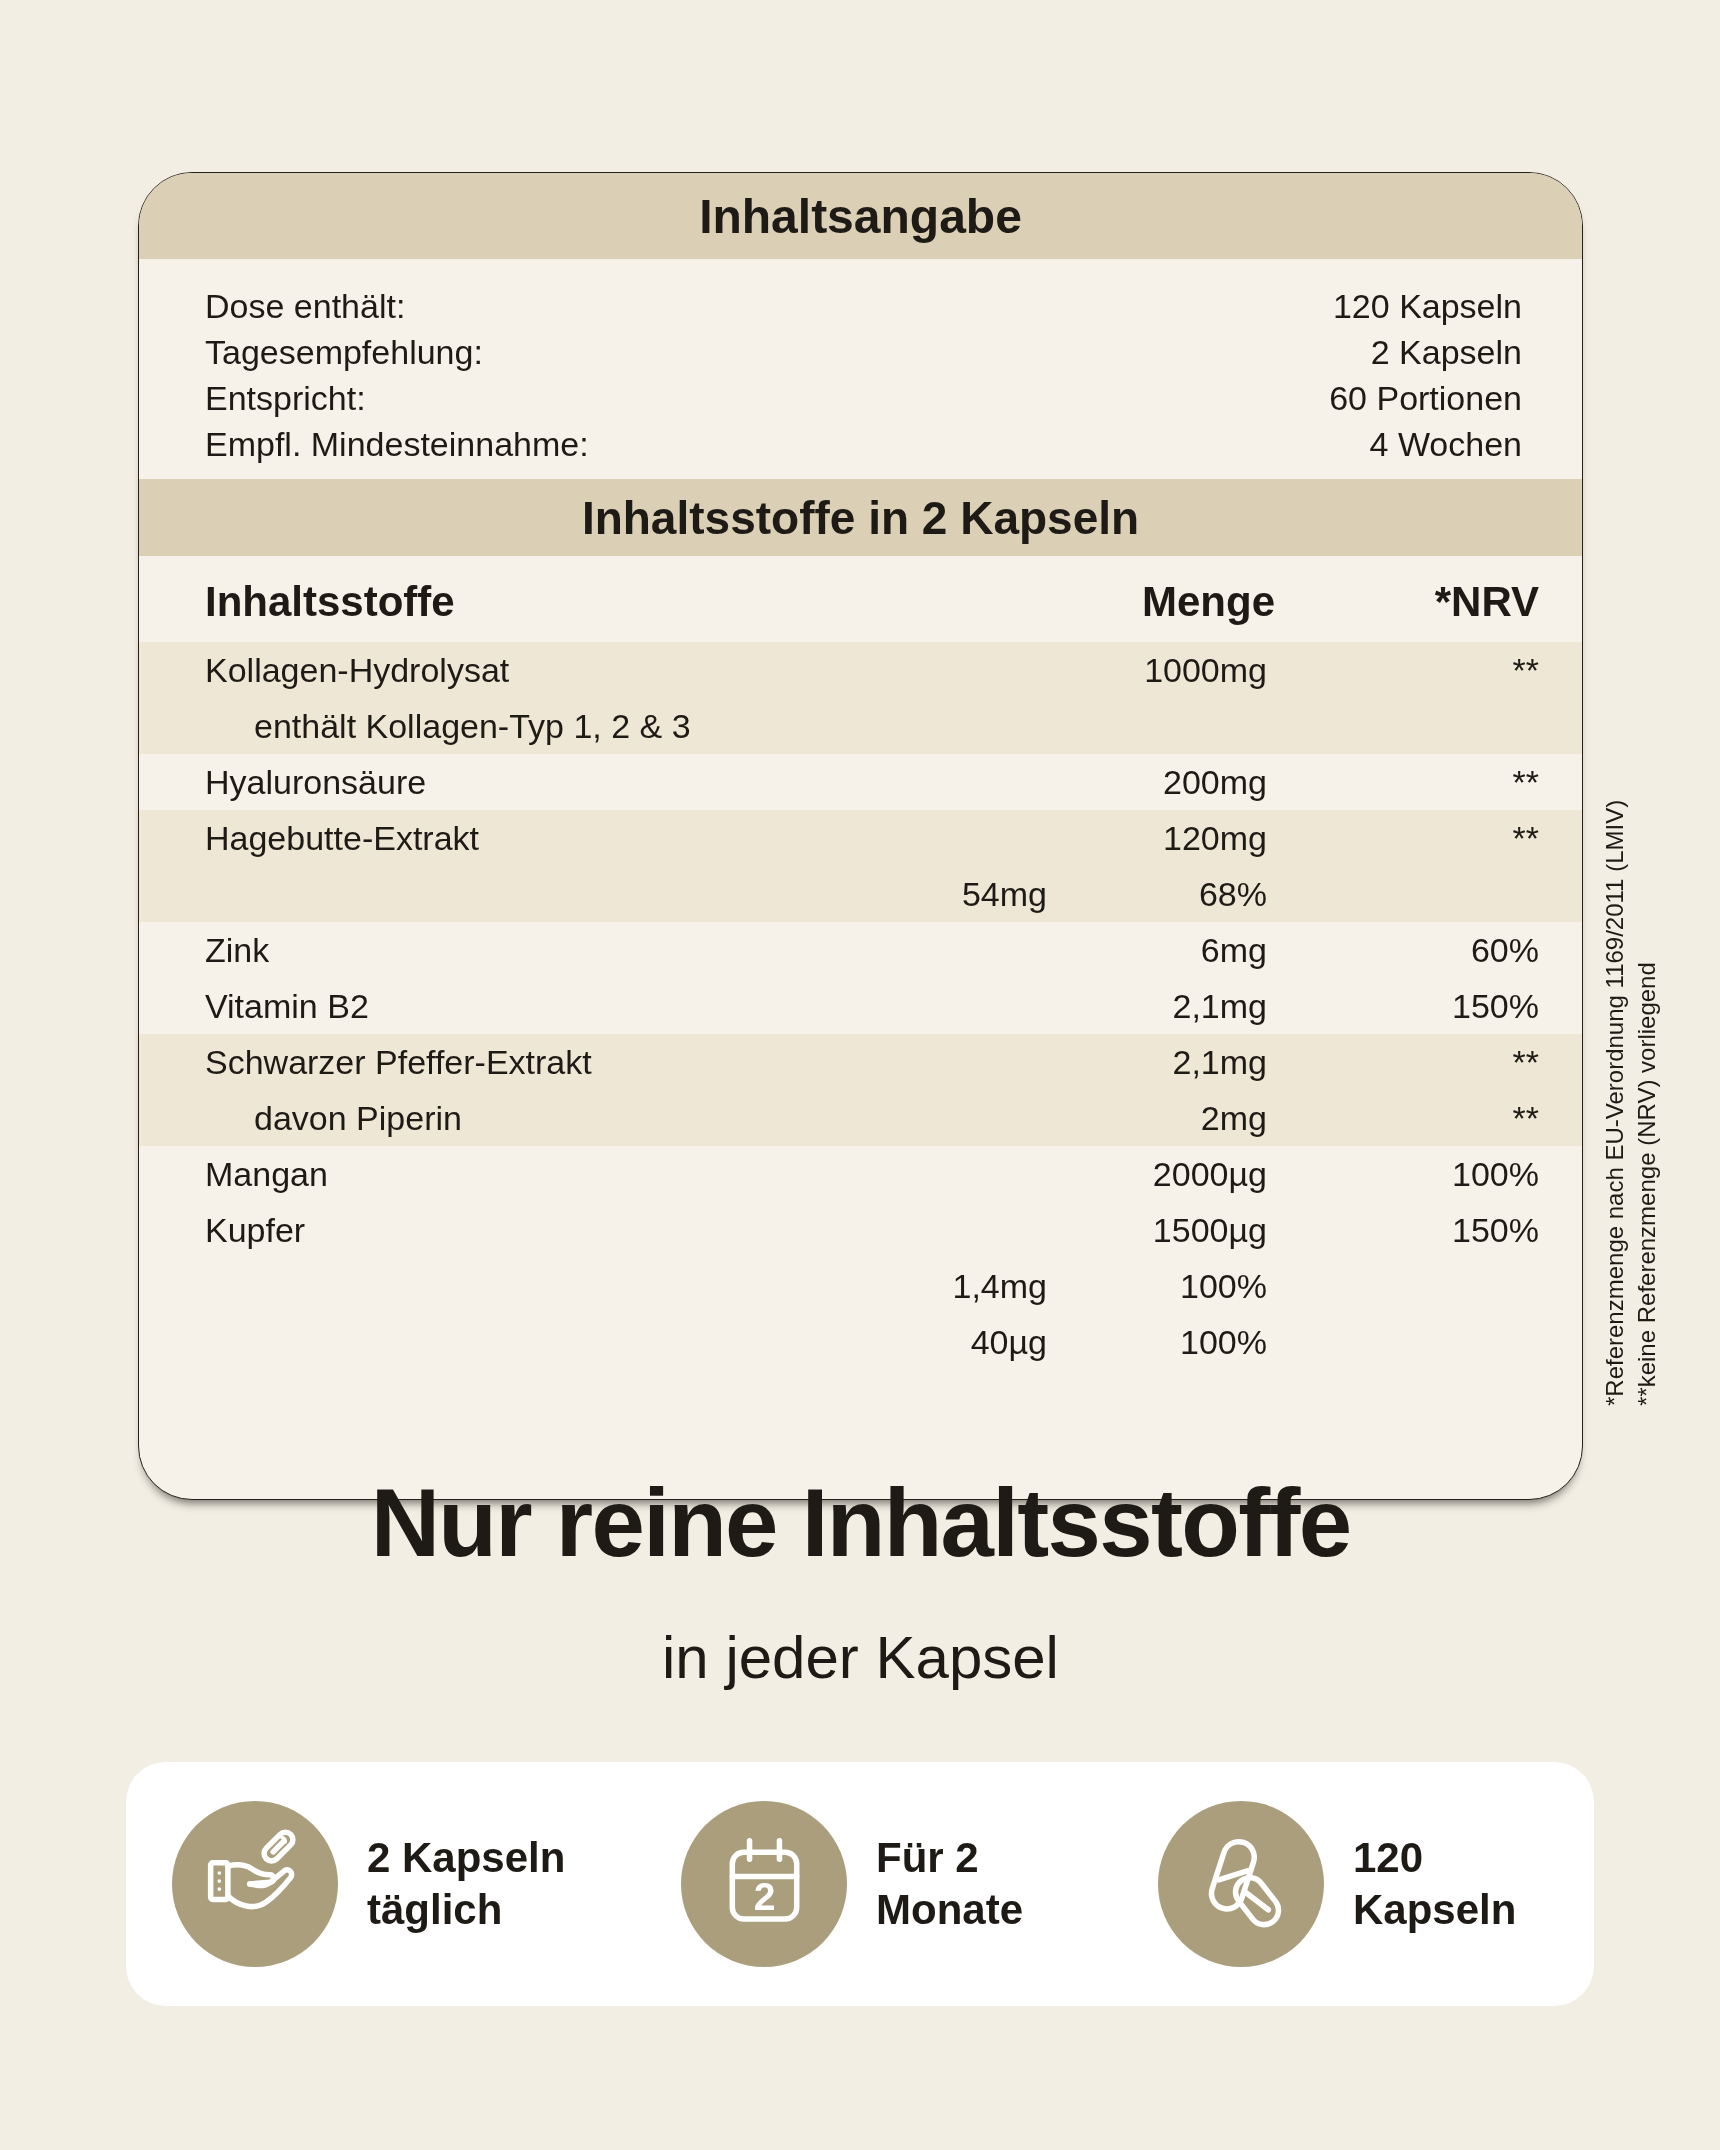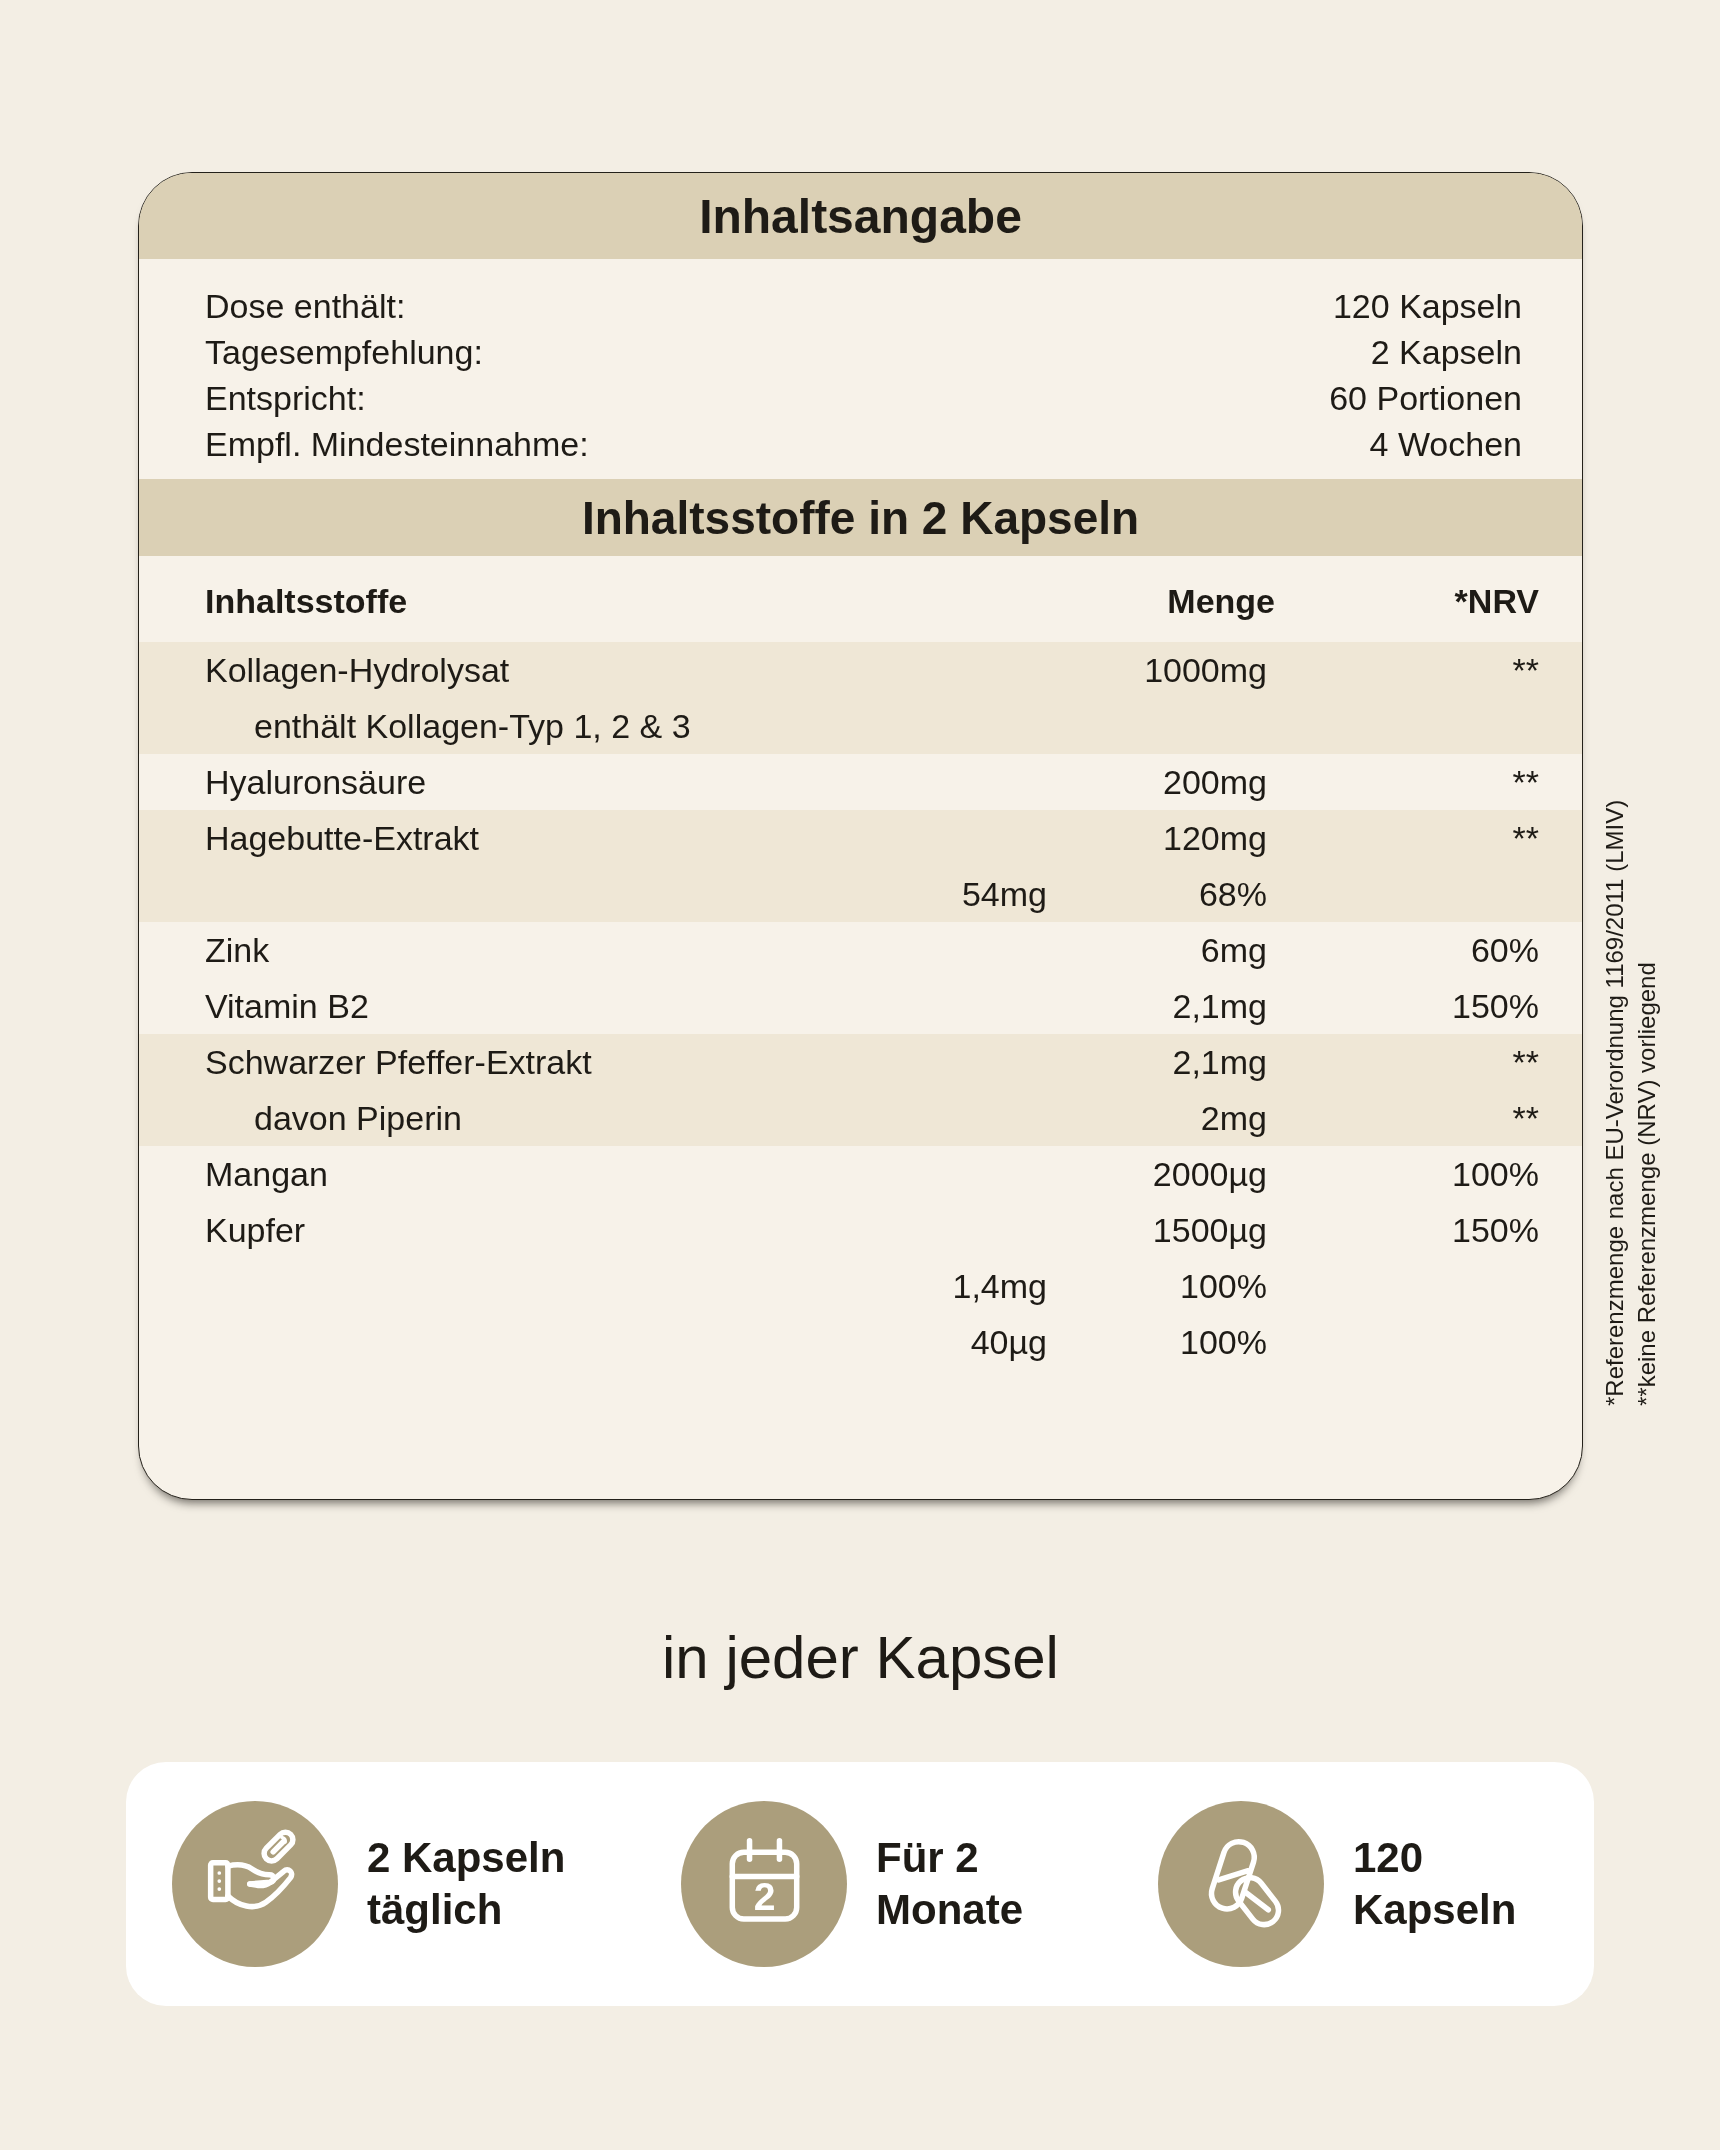--- a/index.html
+++ b/index.html
@@ -15,21 +15,21 @@
              display:flex;align-items:center;justify-content:center;}
   .card-band.second{height:77px;min-height:77px;}
   .band-title{font-size:48px;font-weight:700;letter-spacing:0;}
   .band-title.second{font-size:46px;}
 
   .info-section{padding:24px 60px 12px 66px;}
   .info-row{height:46px;display:flex;align-items:center;justify-content:space-between;font-size:34px;}
 
   .thead,.trow{display:grid;grid-template-columns:1fr 212px 264px;
                padding:0 43px 0 66px;align-items:center;}
-  .thead{height:86px;font-weight:700;font-size:34px;padding-top:5.7px;box-sizing:border-box;}
+  .thead{height:86px;font-weight:700;font-size:42px;padding-top:5.7px;box-sizing:border-box;}
   .trow{height:56px;font-size:34px;gap:8px;}
   .trow.shaded{background:var(--shade,#efe7d6);}
   .cell-amount,.col-amount{text-align:right;}
   .cell-nrv,.col-nrv{text-align:right;}
   .trow.sub .cell-name{padding-left:49px;}
 
   
   .footnotes{position:absolute;left:1599px;top:1406px;width:757px;
              transform:rotate(-90deg);transform-origin:top left;
              font-size:24px;line-height:32px;color:var(--ink,#1e1b16);}
@@ -156,20 +156,21 @@
       <span class="cell-amount">40µg</span>
       <span class="cell-nrv">100%</span>
     </div>
   </div>
 
   <div class="footnotes">
     <div>*Referenzmenge nach EU-Verordnung 1169/2011 (LMIV)</div>
     <div>**keine Referenzmenge (NRV) vorliegend</div>
   </div>
 
+  <div class="headline">Nur reine Inhaltsstoffe</div>
   <div class="subheadline">in jeder Kapsel</div>
 
   <div class="benefits">
 
     <div class="benefit b1">
       <div class="benefit-circle">
         <svg class="icon-svg" viewBox="0 0 100 100" fill="none" stroke="#ffffff" stroke-width="5.5" stroke-linecap="round" stroke-linejoin="round">
           <rect x="63.5" y="2" width="13" height="30" rx="6.5" transform="rotate(45 70 17)"></rect>
           <line x1="65.4" y1="21.6" x2="74.6" y2="12.4"></line>
           <path d="M73 9 C 75 9.5, 76 11, 75.8 13" stroke-width="3.5"></path>

